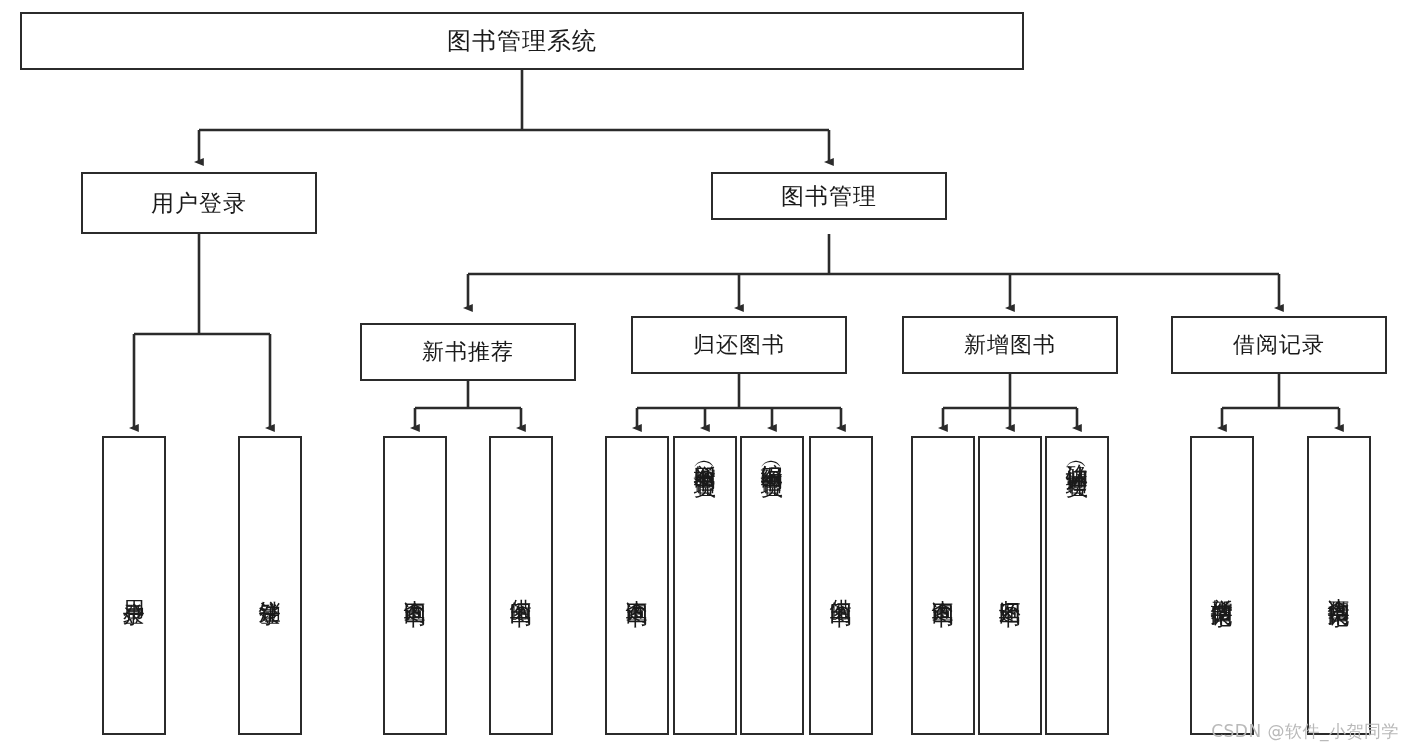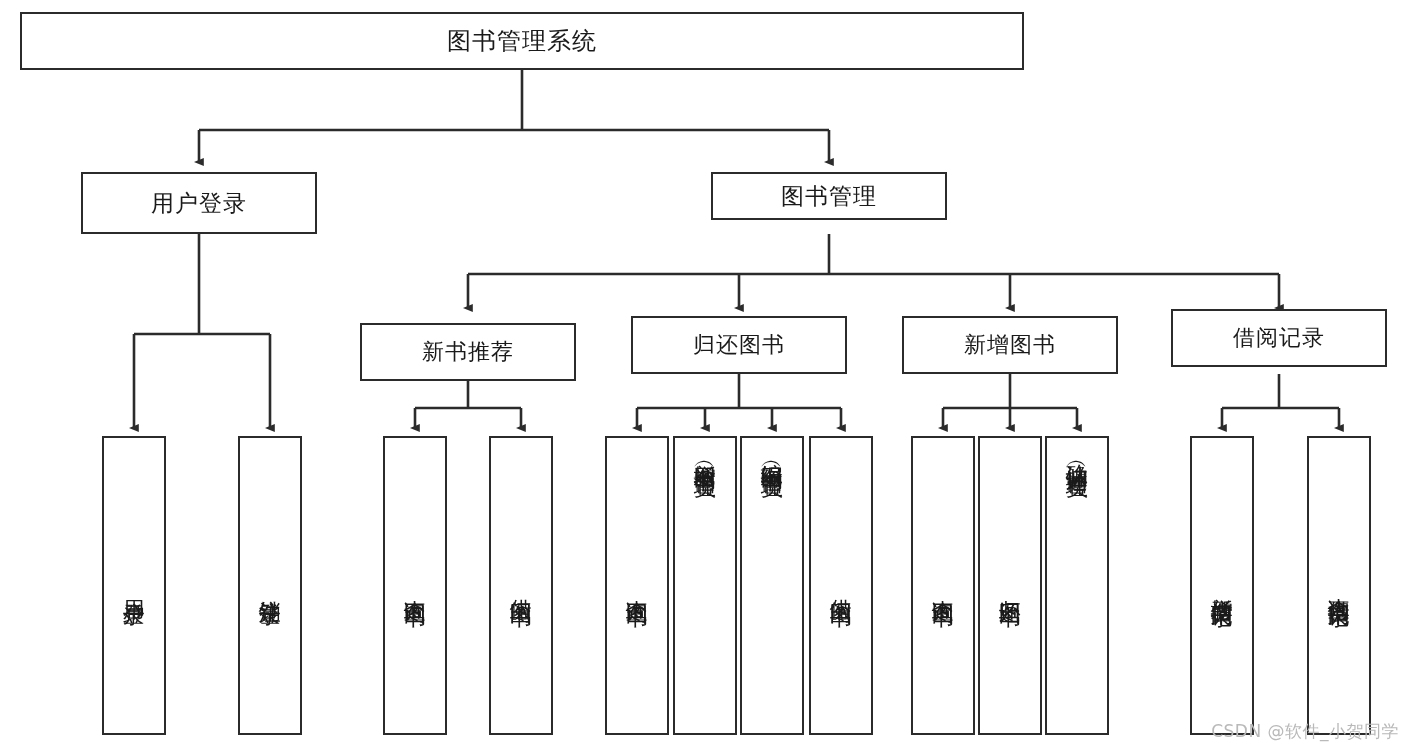--- a/index.html
+++ b/index.html
@@ -143,21 +143,21 @@
   </div>
 
   <div class="node level2" style="left:631px;top:316px;width:216px;height:58px;">
     <span>归还图书</span>
   </div>
 
   <div class="node level2" style="left:902px;top:316px;width:216px;height:58px;">
     <span>新增图书</span>
   </div>
 
-  <div class="node level2" style="left:1171px;top:309px;width:216px;height:58px;">
+  <div class="node level2" style="left:1171px;top:316px;width:216px;height:58px;">
     <span>借阅记录</span>
   </div>
 
   <div class="node leaf center" style="left:102px;top:436px;width:64px;height:299px;">
     <span class="vtext">用户登录</span>
   </div>
 
   <div class="node leaf center" style="left:238px;top:436px;width:64px;height:299px;">
     <span class="vtext">注销登录</span>
   </div>

